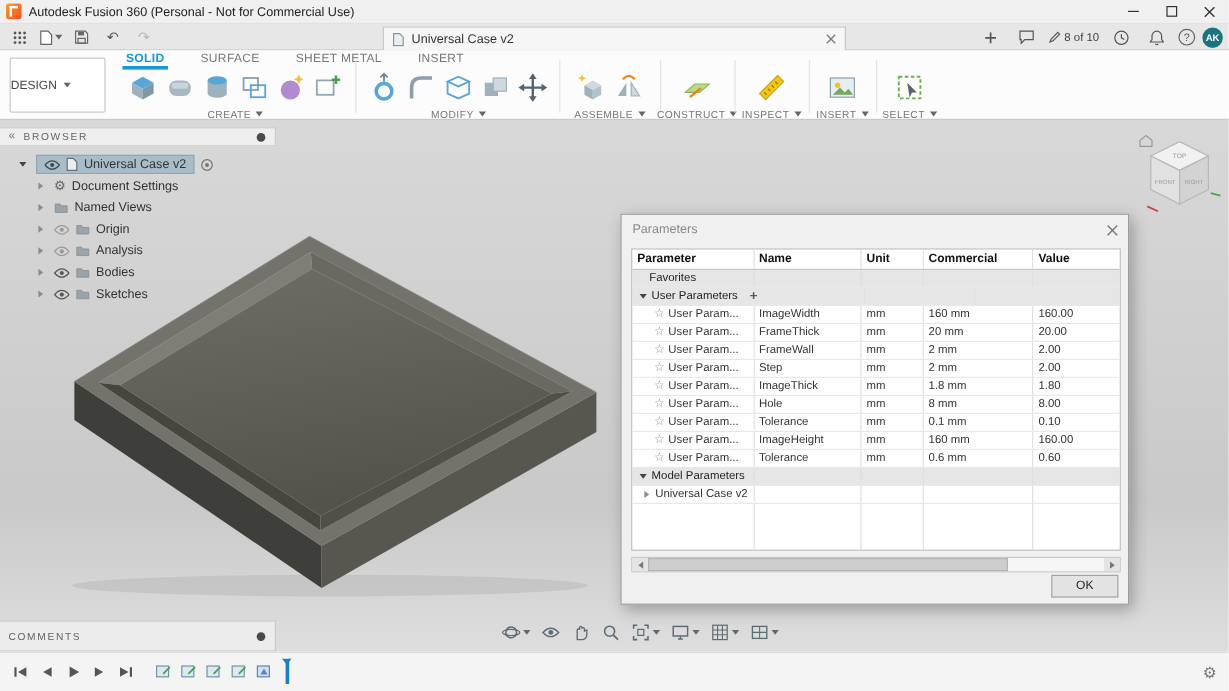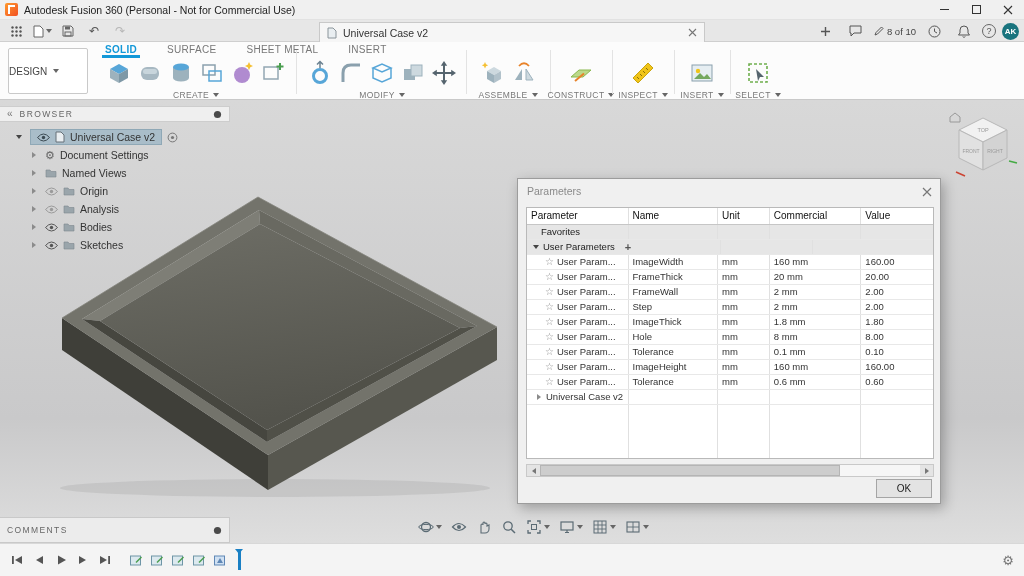--- a/index.html
+++ b/index.html
@@ -59,21 +59,21 @@
   .tri-d{width:0;height:0;border-left:3.5px solid transparent;border-right:3.5px solid transparent;border-top:4.5px solid #444}
   .root-hl{display:flex;align-items:center;background:#a9bdc9;height:16px;padding:0 6px;gap:5px;border:1px solid #8fa8b6}
   .gear-glyph{font-size:11px;color:#666;line-height:11px}
 
   
   #paramdlg{position:absolute;left:517px;top:78px;width:424px;height:326px;background:#f0f0f0;border:1px solid #9c9c9c;box-shadow:3px 4px 12px rgba(0,0,0,.28)}
   .dlg-title{height:24px;display:flex;align-items:center;padding:0 9px;font-size:10.5px;color:#8a8a8a}
   .dlg-close{position:absolute;right:7px;top:6px;width:13px;height:13px;display:flex;align-items:center;justify-content:center}
   .ptable{position:absolute;left:8px;top:28px;width:408px;height:252px;background:#fff;border:1px solid #b9b9b9;display:flex;flex-direction:column;overflow:hidden}
   .prow{display:flex;height:15px;min-height:15px;line-height:14px;font-size:9.5px;color:#333;background:#fff;border-bottom:1px solid #e8e8e8}
-  .prow.header{height:17px;min-height:17px;line-height:16px;font-weight:normal;color:#111;font-size:10px;border-bottom:1px solid #c6c6c6}
+  .prow.header{height:17px;min-height:17px;line-height:16px;font-weight:bold;color:#111;font-size:10px;border-bottom:1px solid #c6c6c6}
   .prow.section{background:#e6e6e6;color:#222}
   .prow.filler{flex:1;border-bottom:none}
   .pcell{border-right:1px solid #e0e0e0;padding-left:4px;overflow:hidden;white-space:nowrap;display:flex;align-items:center}
   .c0{width:102px}.c1{width:90px}.c2{width:52px}.c3{width:92px}.c4{width:72px;border-right:none}
   .star{color:#8f8f8f;font-size:10px;margin:0 3px 0 14px;line-height:10px}
   .sec-plus{margin-left:10px;color:#555;font-size:11px;font-weight:bold}
   .hscroll{position:absolute;left:8px;top:285px;width:408px;height:13px;background:#f0f0f0;border:1px solid #c9c9c9;display:flex;align-items:center}
   .hs-btn{width:13px;height:11px;display:flex;align-items:center;justify-content:center;background:#e4e4e4}
   .hs-track{flex:1;height:11px;position:relative;background:#f6f6f6}
   .hs-thumb{position:absolute;left:0;top:0;height:11px;width:300px;background:#cdcdcd;border:1px solid #b5b5b5}
@@ -646,20 +646,30 @@
           <span class="pcell c0">
               <span class="star">☆</span>
               <span>User Param...</span>
             </span>
           <span class="pcell c1">Tolerance</span>
           <span class="pcell c2">mm</span>
           <span class="pcell c3">0.6 mm</span>
           <span class="pcell c4">0.60</span>
         </div>
 
+        <div class="prow section">
+          <span class="pcell c0">
+              <span class="tri-d" style="margin:0 4px 0 2px"></span>
+              <span>Model Parameters</span>
+            </span>
+          <span class="pcell c1"></span>
+            <span class="pcell c2"></span>
+            <span class="pcell c3"></span>
+            <span class="pcell c4"></span>
+        </div>
         <div class="prow">
           <span class="pcell c0" style="padding-left:10px">
               <span class="tri-r" style="margin-right:5px"></span>
               <span>Universal Case v2</span>
             </span>
           <span class="pcell c1"></span>
             <span class="pcell c2"></span>
             <span class="pcell c3"></span>
             <span class="pcell c4"></span>
         </div>

